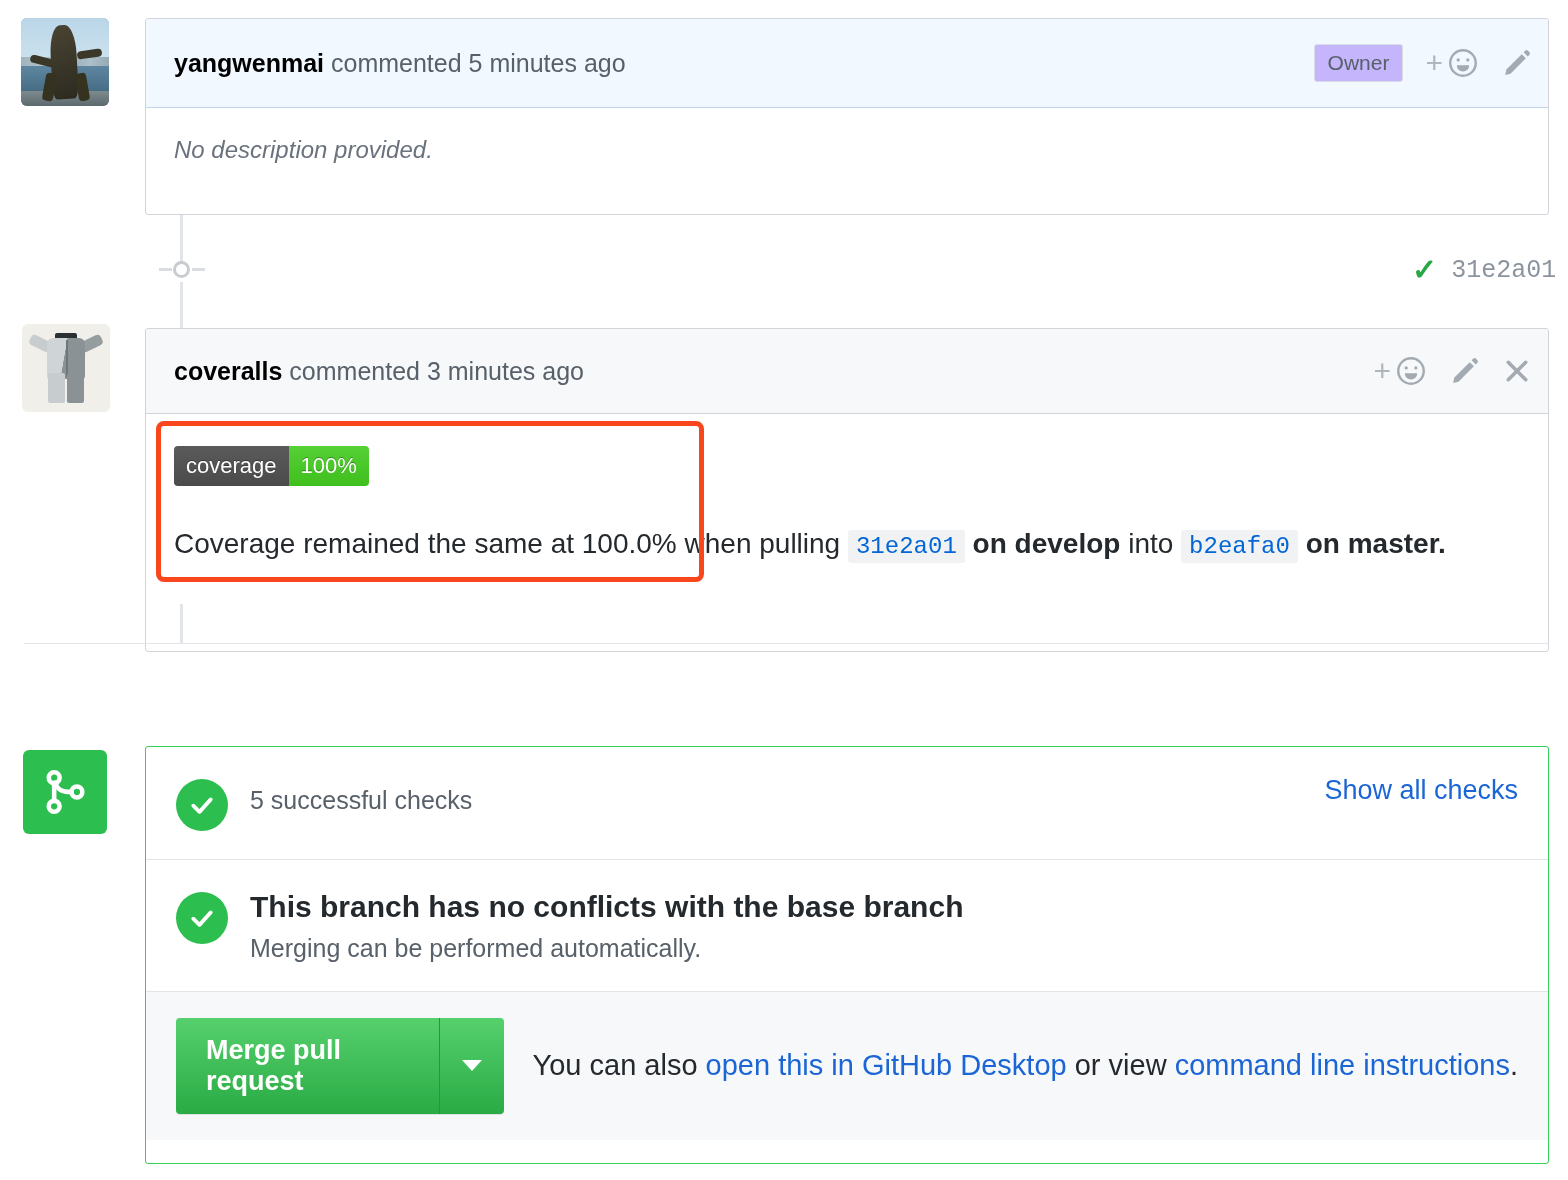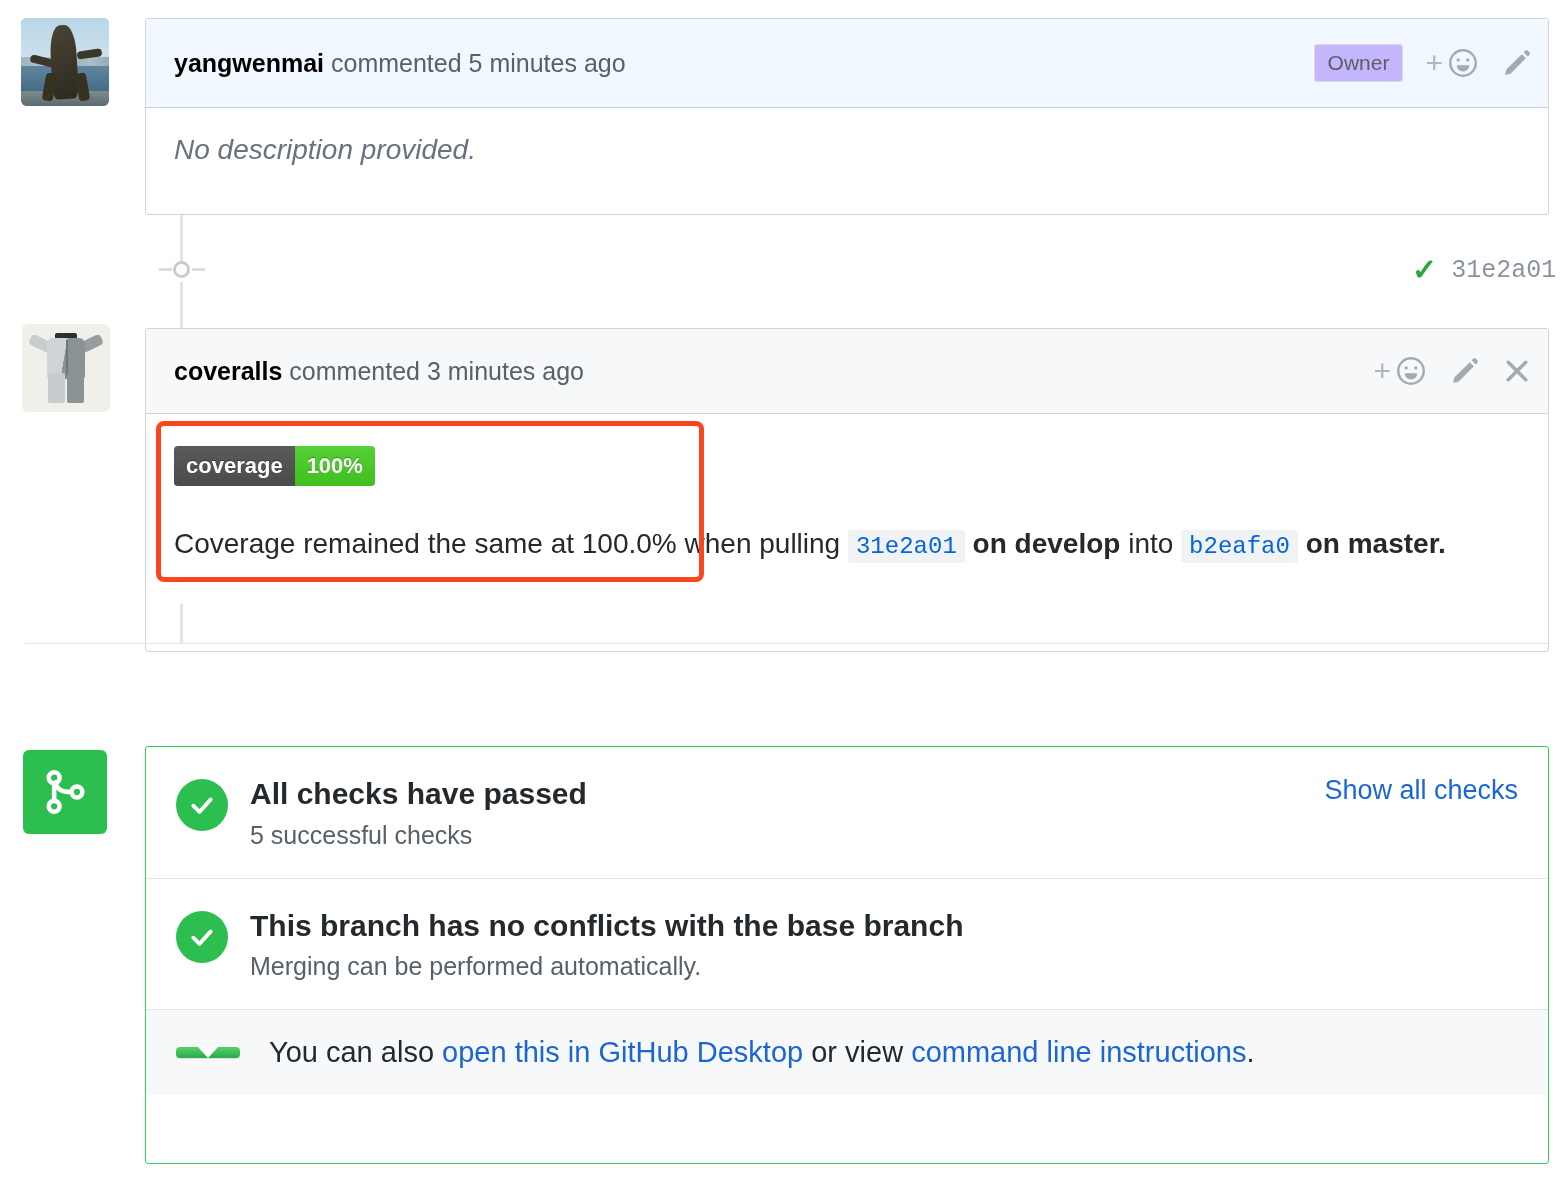--- a/index.html
+++ b/index.html
@@ -89,21 +89,21 @@
     font-weight: normal;
   }
   .icon-btn { display: flex; align-items: center; color: #a3aab1; }
   .plus-smiley { display:flex; align-items:center; gap:3px; }
   .plus-sign { font-size: 30px; line-height: 1; color:#b0b6bc; font-weight: 300; }
 
   .comment-body {
     padding: 26px 28px;
     font-size: 27px; color: #24292e;
   }
-  .no-desc { font-style: italic; color: #6a737d; font-size: 28px; }
+  .no-desc { font-style: italic; color: #6a737d; font-size: 24px; }
 
   
   .rail {
     position: absolute;
     width: 3px; background: #e1e4e8;
   }
   .rail-dot {
     position: absolute;
     width: 17px; height: 17px;
     border-radius: 50%;
@@ -126,21 +126,20 @@
     font-size: 25px; color: #8b949e;
   }
   .check-mark { color: #28a745; font-size: 30px; font-weight: bold; line-height: 1; }
 
   
   .cov-badge { display: inline-flex; height: 40px; border-radius: 4px; overflow: hidden;
                font-size: 22px; box-shadow: inset 0 -1px 0 rgba(0,0,0,.12); }
   .cov-left, .cov-right {
     display: flex; align-items: center; padding: 12px 12px; color: #fff;
     text-shadow: 0 -1px 0 rgba(0,0,0,.35);
-    font-weight: bold;
   }
   .cov-left  { background: linear-gradient(#5a5a5a,#4b4b4b); }
   .cov-right { background: linear-gradient(#56d036,#3fbf1d); }
 
   .cov-text { font-size: 28px; color: #24292e; }
   .code-pill {
     font-family: "Liberation Mono", monospace;
     font-size: 24px; color: #0366d6;
     background: #f1f2f4; border-radius: 3px; padding: 3px 8px;
   }
@@ -339,21 +338,20 @@
   <div class="merge-box" style="left:145px; top:746px; width:1404px; height:418px;">
 
     <div class="merge-section" style="padding:30px 30px 28px 30px;">
       <div class="merge-row">
         <span class="big-check">
           <svg width="30" height="30" viewBox="0 0 24 24" fill="none" stroke="#fff" stroke-width="3" stroke-linecap="round" stroke-linejoin="round">
             <polyline points="5,12.5 10,17.5 19,7.5"></polyline>
           </svg>
         </span>
         <div class="merge-texts">
-          <div class="merge-title">All checks have passed</div>
           <div class="merge-sub">5 successful checks</div>
         </div>
       </div>
       <a class="show-checks" href="#">Show all checks</a>
     </div>
 
     <div class="merge-divider"></div>
 
     <div class="merge-section" style="padding:30px 30px 28px 30px;">
       <div class="merge-row">
@@ -366,20 +364,21 @@
           <div class="merge-title">This branch has no conflicts with the base branch</div>
           <div class="merge-sub">Merging can be performed automatically.</div>
         </div>
       </div>
     </div>
 
     <div class="merge-divider"></div>
 
     <div class="merge-footer">
       <span class="merge-btn">
+        <span class="merge-btn-main">Merge pull request</span>
         <span class="merge-btn-caret">
           <span class="caret"></span>
         </span>
       </span>
       <span class="footer-text">
         <span>You can also </span><a href="#">open this in GitHub Desktop</a><span> or view </span><a href="#">command line instructions</a><span>.</span>
       </span>
     </div>
   </div>
 

